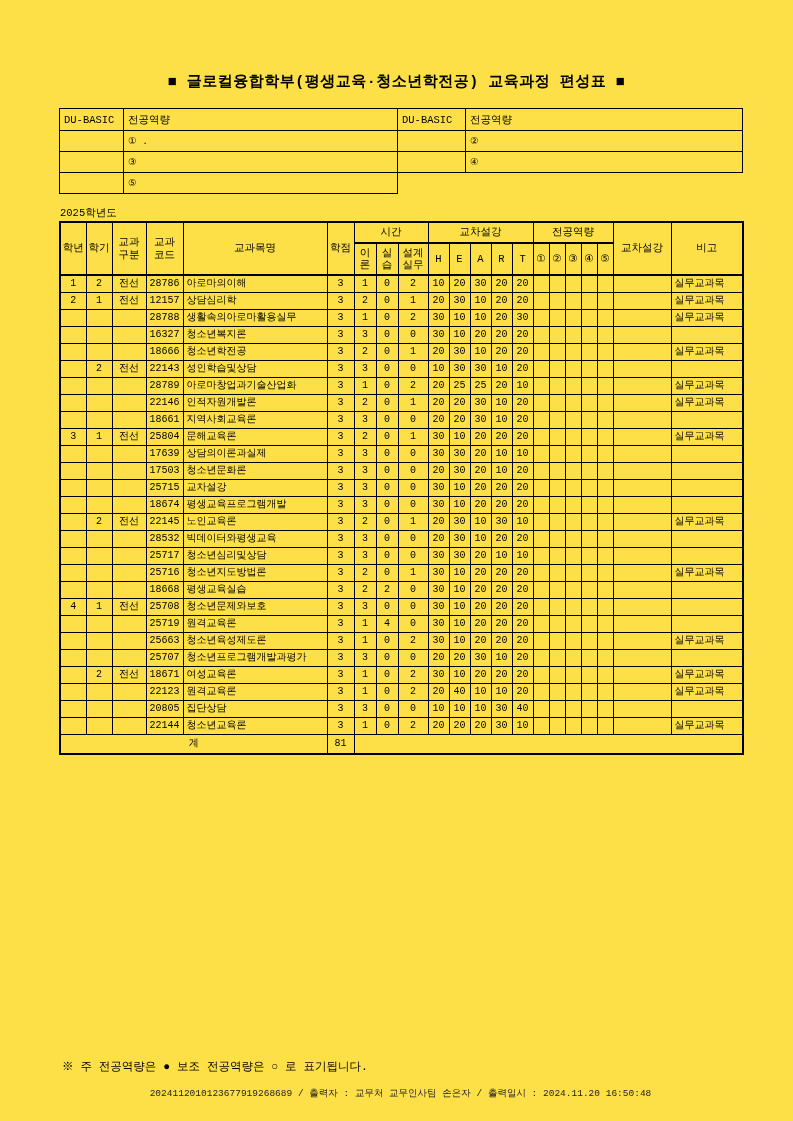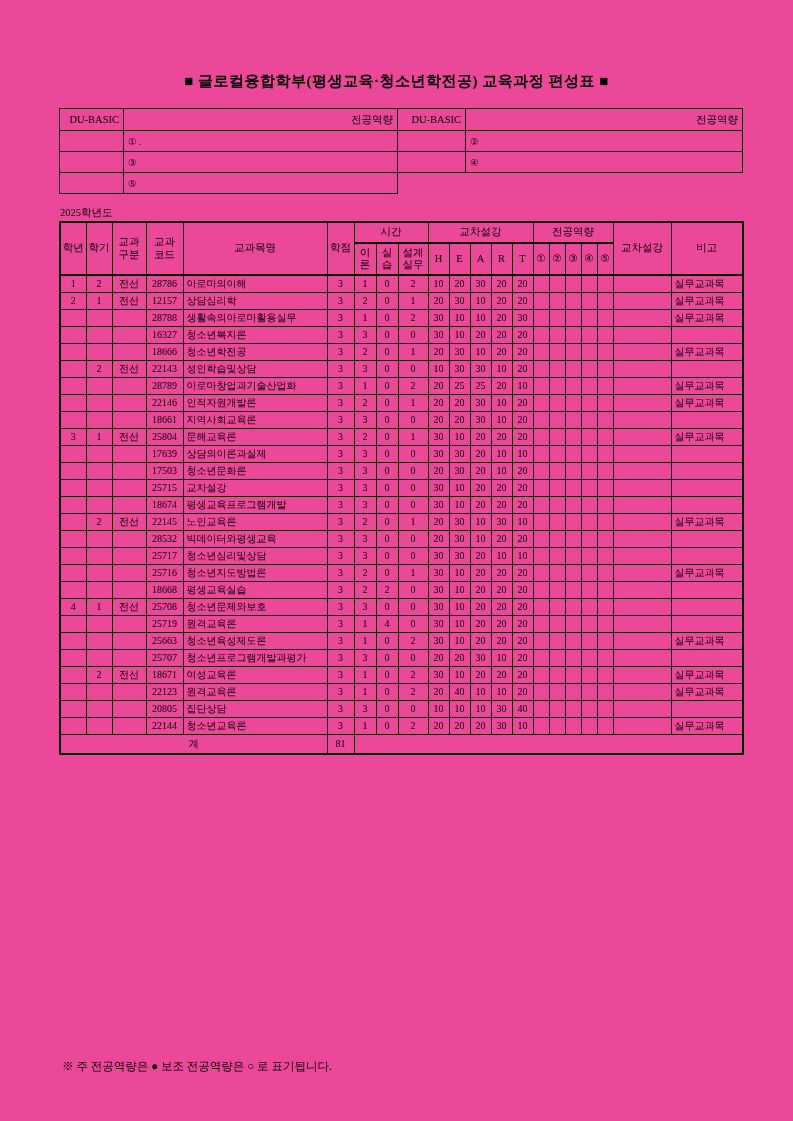--- a/index.html
+++ b/index.html
@@ -1,33 +1,33 @@
 <!DOCTYPE html>
 <html><head>
 <meta charset="utf-8">
 <style>
   html,body{margin:0;padding:0;background:#fff;}
   .page{
-    position:relative;width:793px;height:1121px;background:#ec4899;overflow:hidden;
-    font-family:Liberation Serif, serif;color:#000;
+    position:relative;width:793px;height:1121px;background:#fde047;overflow:hidden;
+    font-family:Liberation Mono, monospace;color:#000;
   }
   .title{
     position:absolute;top:72px;left:0;width:100%;text-align:center;
     font-size:15px;font-weight:bold;letter-spacing:0.5px;
   }
   
   .du-table{
     position:absolute;top:108px;left:59px;border-collapse:collapse;
     table-layout:fixed;width:683px;font-size:10.5px;
   }
   .du-table td,.du-table th{
     border:1px solid #000;height:20px;padding:0 4px;font-weight:normal;
     vertical-align:middle;overflow:hidden;white-space:nowrap;
   }
-  .du-table tr:first-child th{height:21px;text-align:right;margin-left:47px;}
+  .du-table tr:first-child th{height:21px;text-align:left;margin-left:47px;}
   .du-table .num-cell{text-align:left;font-size:9.5px;}
   .du-table .no-cell{border:none;}
   
   .year-label{position:absolute;top:206px;left:60px;font-size:10.5px;}
   .main-table{
     position:absolute;top:221px;left:59px;border-collapse:collapse;
     table-layout:fixed;width:683px;font-size:10px;
   }
   .main-table th{
     border:1px solid #000;font-weight:normal;font-size:10.5px;text-align:center;
@@ -778,14 +778,15 @@
     <tfoot>
       <tr class="total-row">
         <td colspan="5">계</td>
         <td>81</td>
         <td colspan="15"></td>
       </tr>
     </tfoot>
   </table>
 
   <div class="footnote">※ 주 전공역량은 ● 보조 전공역량은 ○ 로 표기됩니다.</div>
+  <div class="print-line">2024112010123677919268689 / 출력자 : 교무처 교무인사팀 손은자 / 출력일시 : 2024.11.20 16:50:48</div>
 
 </div>
 
 </body></html>

